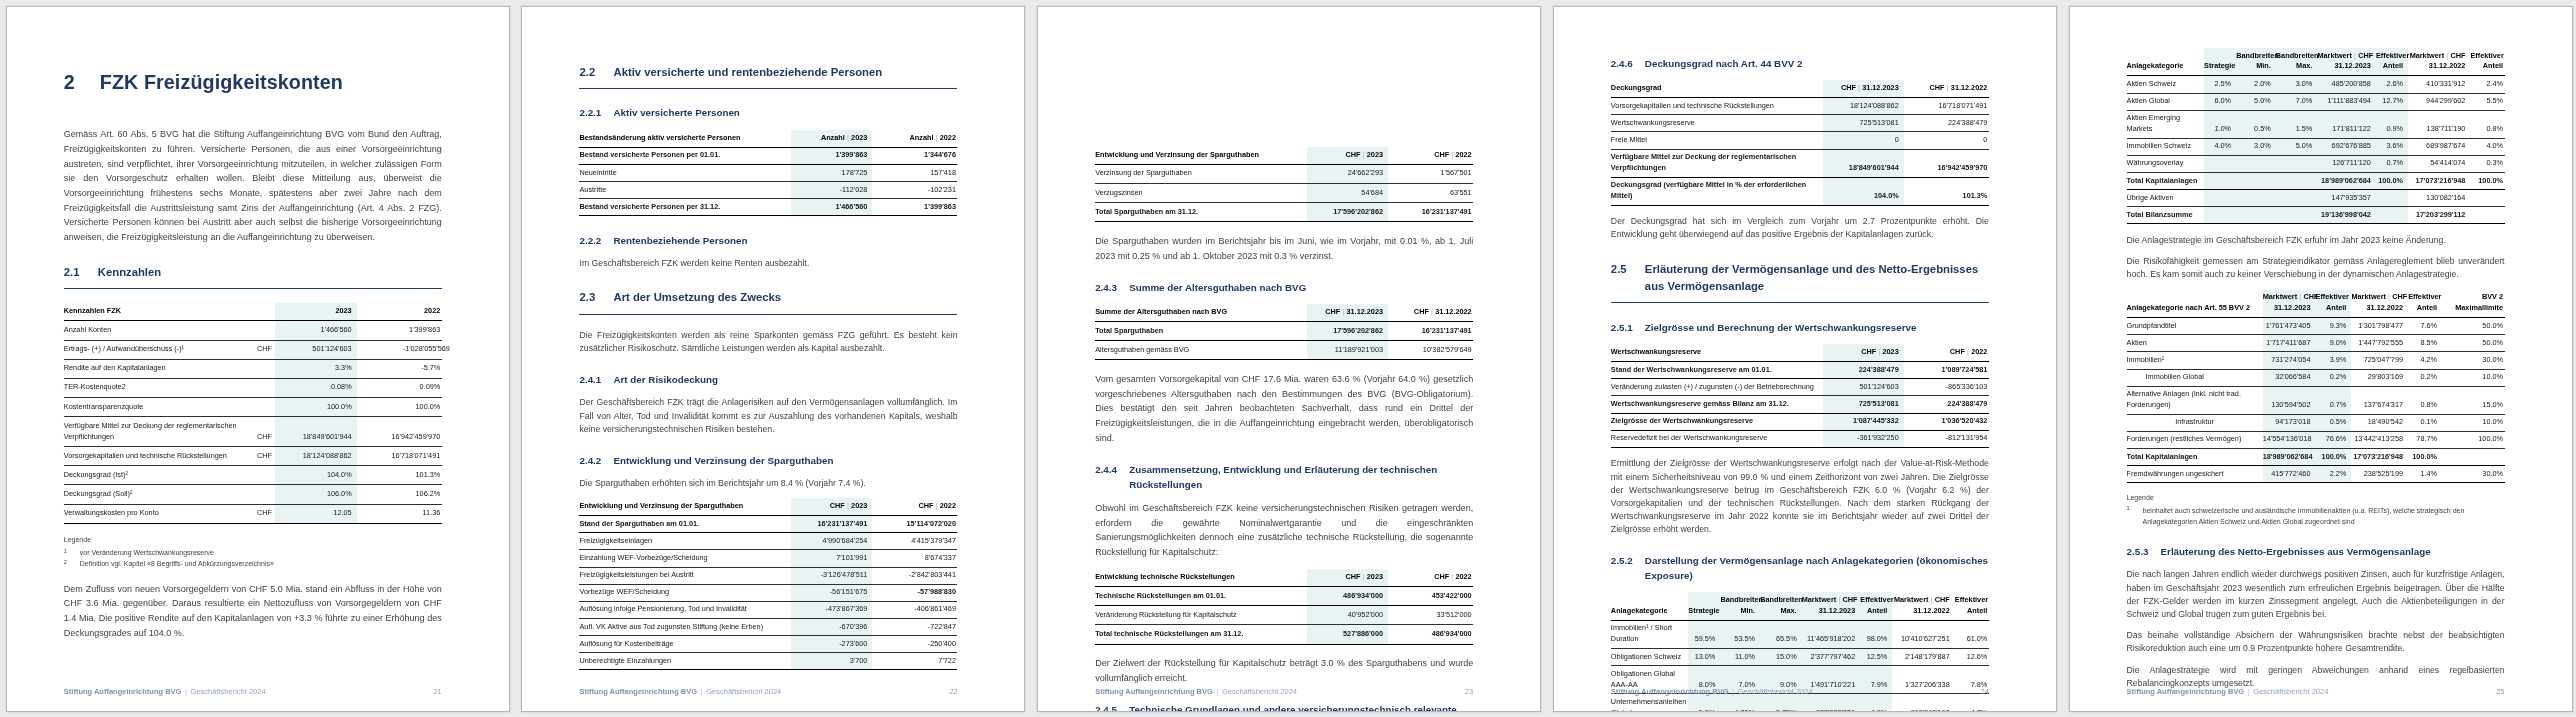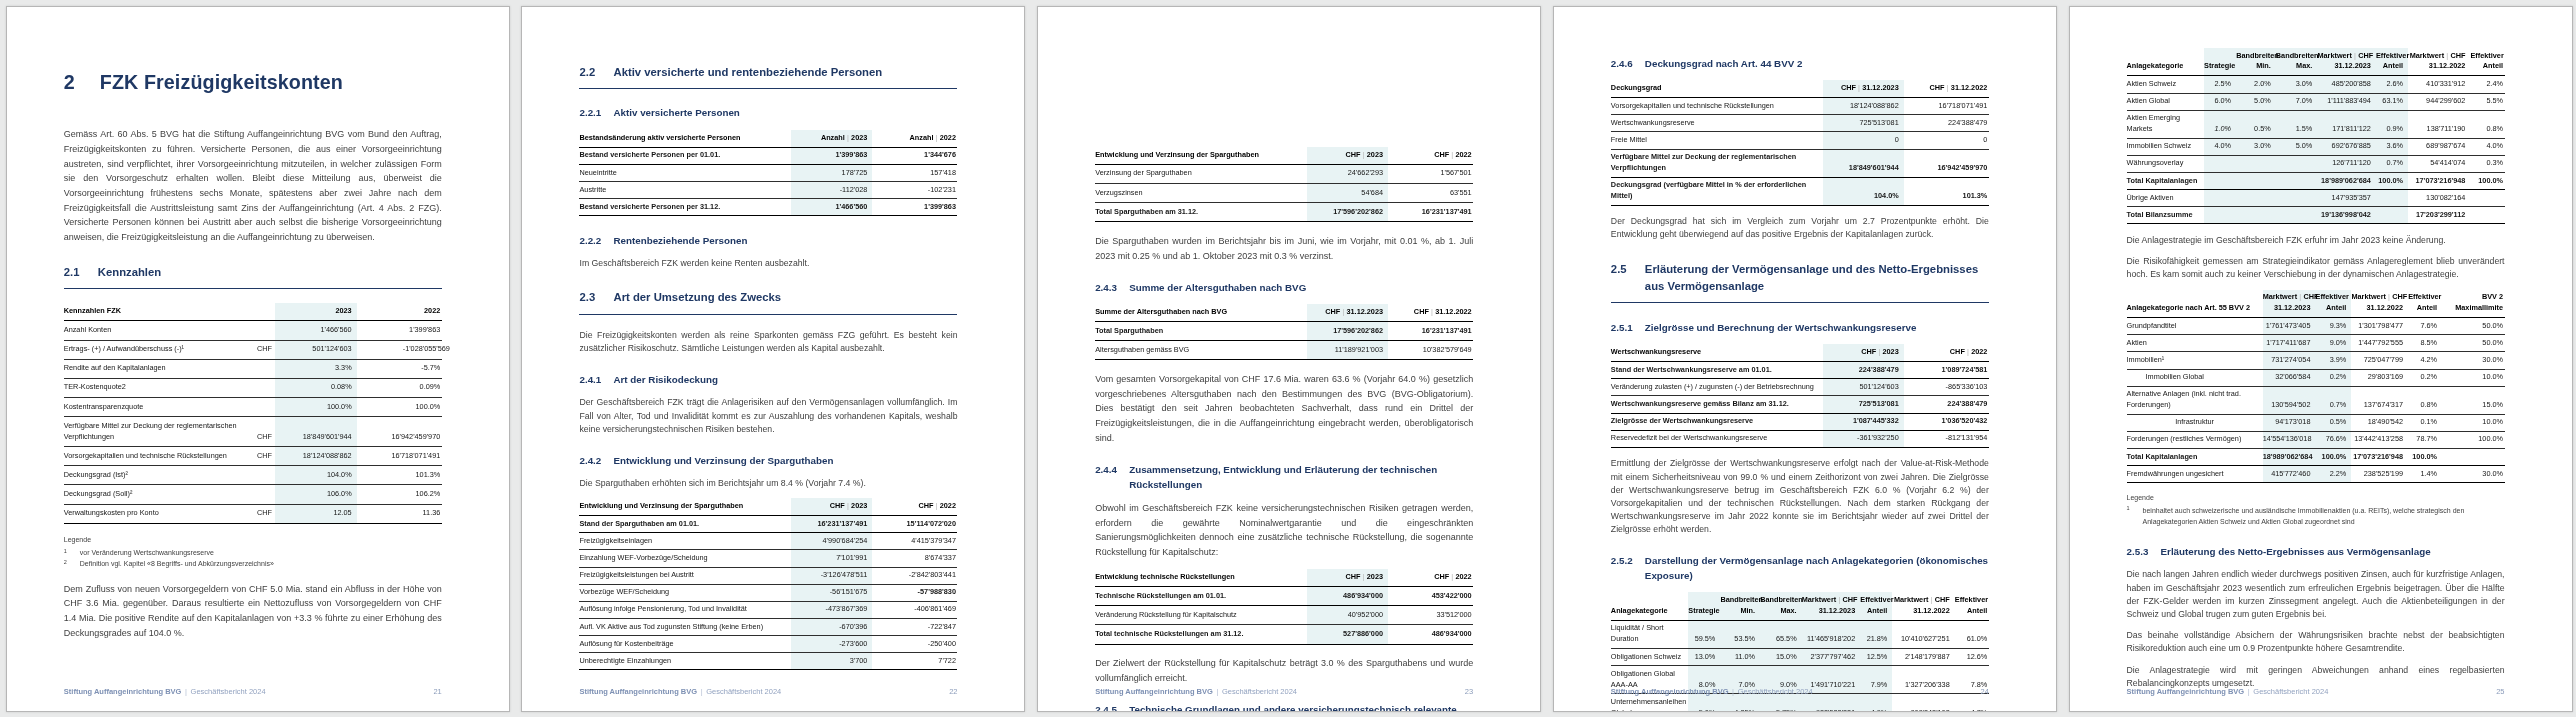--- a/index.html
+++ b/index.html
@@ -608,26 +608,26 @@
                 <div>31.12.2022</div>
               </th>
               <th class="ar" style="padding-right: 1.5px;">
                 <div>Effektiver</div>
                 <div>Anteil</div>
               </th>
             </tr>
           </thead>
           <tbody>
             <tr>
-              <td class="al" style="padding-right: 0px;">Liquidität / Short Duration</td>
+              <td class="al" style="padding-right: 0px;">Immobilien¹ / Short Duration</td>
               <td class="ar hl" style="padding-right: 5.1px;">59.5%</td>
               <td class="ar hl" style="padding-right: 5.1px;">53.5%</td>
               <td class="ar hl" style="padding-right: 5.1px;">65.5%</td>
               <td class="ar hl" style="padding-right: 5.1px;">11'465'918'202</td>
-              <td class="ar hl" style="padding-right: 5.1px;">21.8%</td>
+              <td class="ar hl" style="padding-right: 5.1px;">98.0%</td>
               <td class="ar" style="padding-right: 5.1px; padding-left: 8px;">10'410'627'251</td>
               <td class="ar" style="padding-right: 1.5px;">61.0%</td>
             </tr>
             <tr>
               <td class="al" style="padding-right: 0px;">Obligationen Schweiz</td>
               <td class="ar hl" style="padding-right: 5.1px;">13.0%</td>
               <td class="ar hl" style="padding-right: 5.1px;">11.0%</td>
               <td class="ar hl" style="padding-right: 5.1px;">15.0%</td>
               <td class="ar hl" style="padding-right: 5.1px;">2'377'797'462</td>
               <td class="ar hl" style="padding-right: 5.1px;">12.5%</td>
@@ -719,21 +719,21 @@
               <td class="ar hl" style="padding-right: 5.1px;">2.6%</td>
               <td class="ar" style="padding-right: 5.1px;">410'331'912</td>
               <td class="ar" style="padding-right: 1.5px;">2.4%</td>
             </tr>
             <tr>
               <td class="al" style="padding-right: 0px;">Aktien Global</td>
               <td class="ar hl" style="padding-right: 5.1px;">6.0%</td>
               <td class="ar hl" style="padding-right: 5.1px;">5.0%</td>
               <td class="ar hl" style="padding-right: 5.1px;">7.0%</td>
               <td class="ar hl" style="padding-right: 5.1px;">1'111'883'494</td>
-              <td class="ar hl" style="padding-right: 5.1px;">63.1%</td>
+              <td class="ar hl" style="padding-right: 5.1px;">12.7%</td>
               <td class="ar" style="padding-right: 5.1px;">944'299'602</td>
               <td class="ar" style="padding-right: 1.5px;">5.5%</td>
             </tr>
             <tr>
               <td class="al" style="padding-right: 0px;">Aktien Emerging Markets</td>
               <td class="ar hl" style="padding-right: 5.1px; font-style: italic;">1.0%</td>
               <td class="ar hl" style="padding-right: 5.1px;">0.5%</td>
               <td class="ar hl" style="padding-right: 5.1px;">1.5%</td>
               <td class="ar hl" style="padding-right: 5.1px;">171'811'122</td>
               <td class="ar hl" style="padding-right: 5.1px;">0.9%</td>

